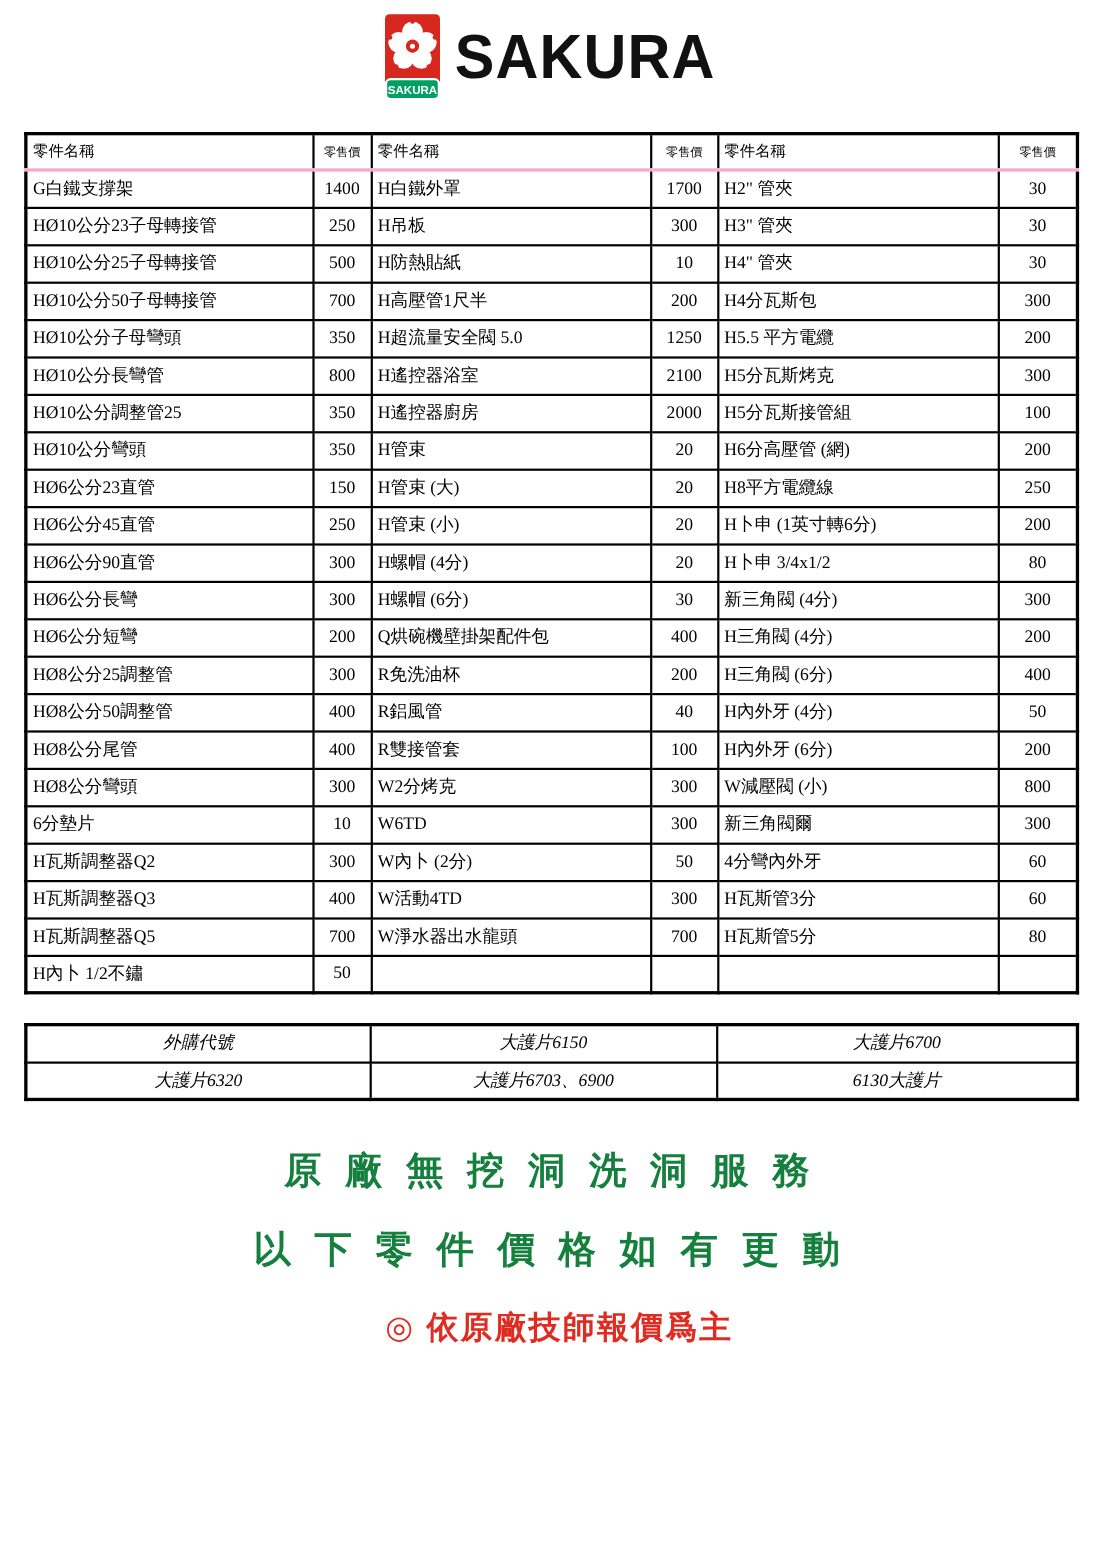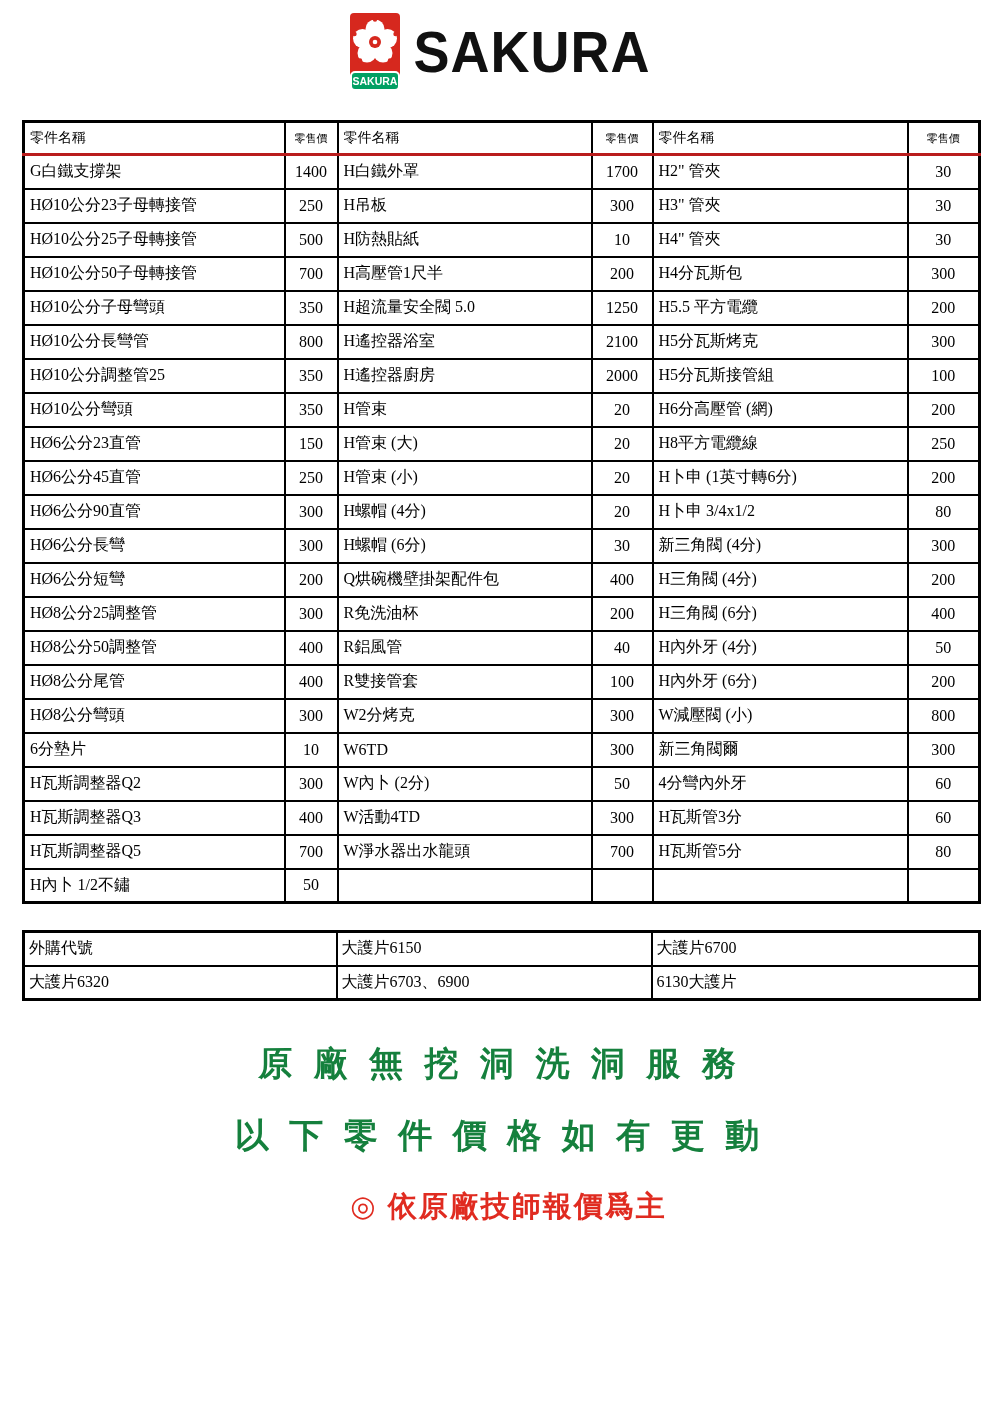--- a/index.html
+++ b/index.html
@@ -27,31 +27,31 @@
   table.grid td, table.grid th {
     border:2px solid #000; height:34px; padding:0 4px;
     overflow:hidden; white-space:nowrap;
   }
   table.grid th { font-weight:normal; }
   .main-tbl { margin-top:28px; }
   .main-tbl th.name { text-align:left; font-size:14px; padding-left:5px; }
   .main-tbl th.price-h { text-align:center; font-size:11px; padding:0 1px; }
   .main-tbl td.name { text-align:left; font-size:16px; padding-left:5px; }
   .main-tbl td.price { text-align:center; font-size:16px; }
-  .main-tbl thead th { height:33px; border-bottom:3px solid #b91c1c; }
+  .main-tbl thead th { height:33px; border-bottom:3px solid #f9a8d4; }
   
   .codes-tbl { margin-top:26px; }
-  .codes-tbl td { text-align:left; font-size:16px; padding-left:5px; height:35px; }
+  .codes-tbl td { text-align:center; font-size:16px; padding-left:5px; height:35px;font-style:italic; }
   
   .notice {
     text-align:center; font-family:"Liberation Sans","DejaVu Sans",sans-serif;
     font-weight:bold; color:#15803d;
   }
   .notice.l1 { margin-top:40px; font-size:34px; letter-spacing:6px; }
-  .notice.l2 { margin-top:26px; font-size:34px; letter-spacing:6px;font-family:Liberation Serif, serif; }
+  .notice.l2 { margin-top:26px; font-size:34px; letter-spacing:6px; }
   .notice.l3 { margin-top:28px; font-size:29px; letter-spacing:2px;margin-left:17px; }
 </style>
 </head>
 <body>
 
 <div class="brand-row">
   <svg class="brand-mark" viewBox="0 0 52 80" xmlns="http://www.w3.org/2000/svg">
     <rect x="1" y="1" width="50" height="64" rx="4" fill="#d6281e"></rect>
     <g fill="#ffffff">
       <circle cx="26" cy="17" r="9.5"></circle>

